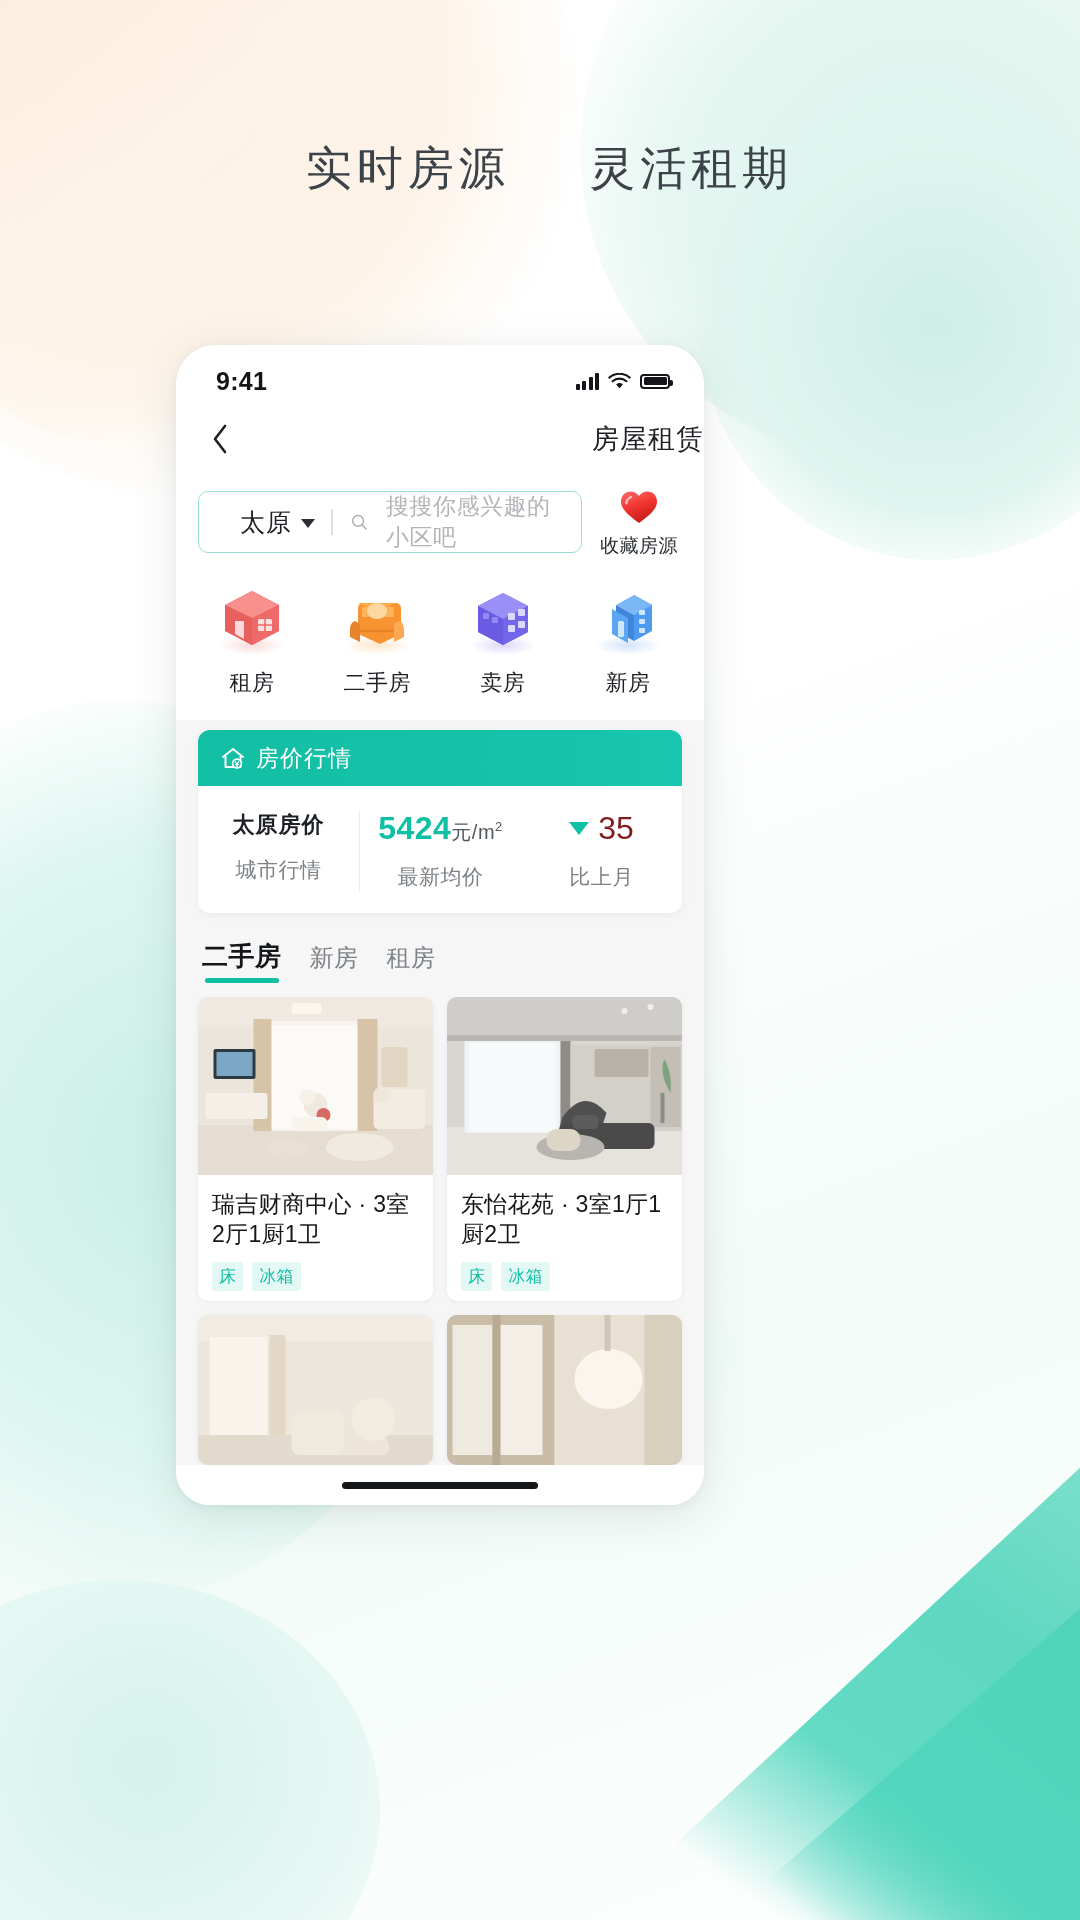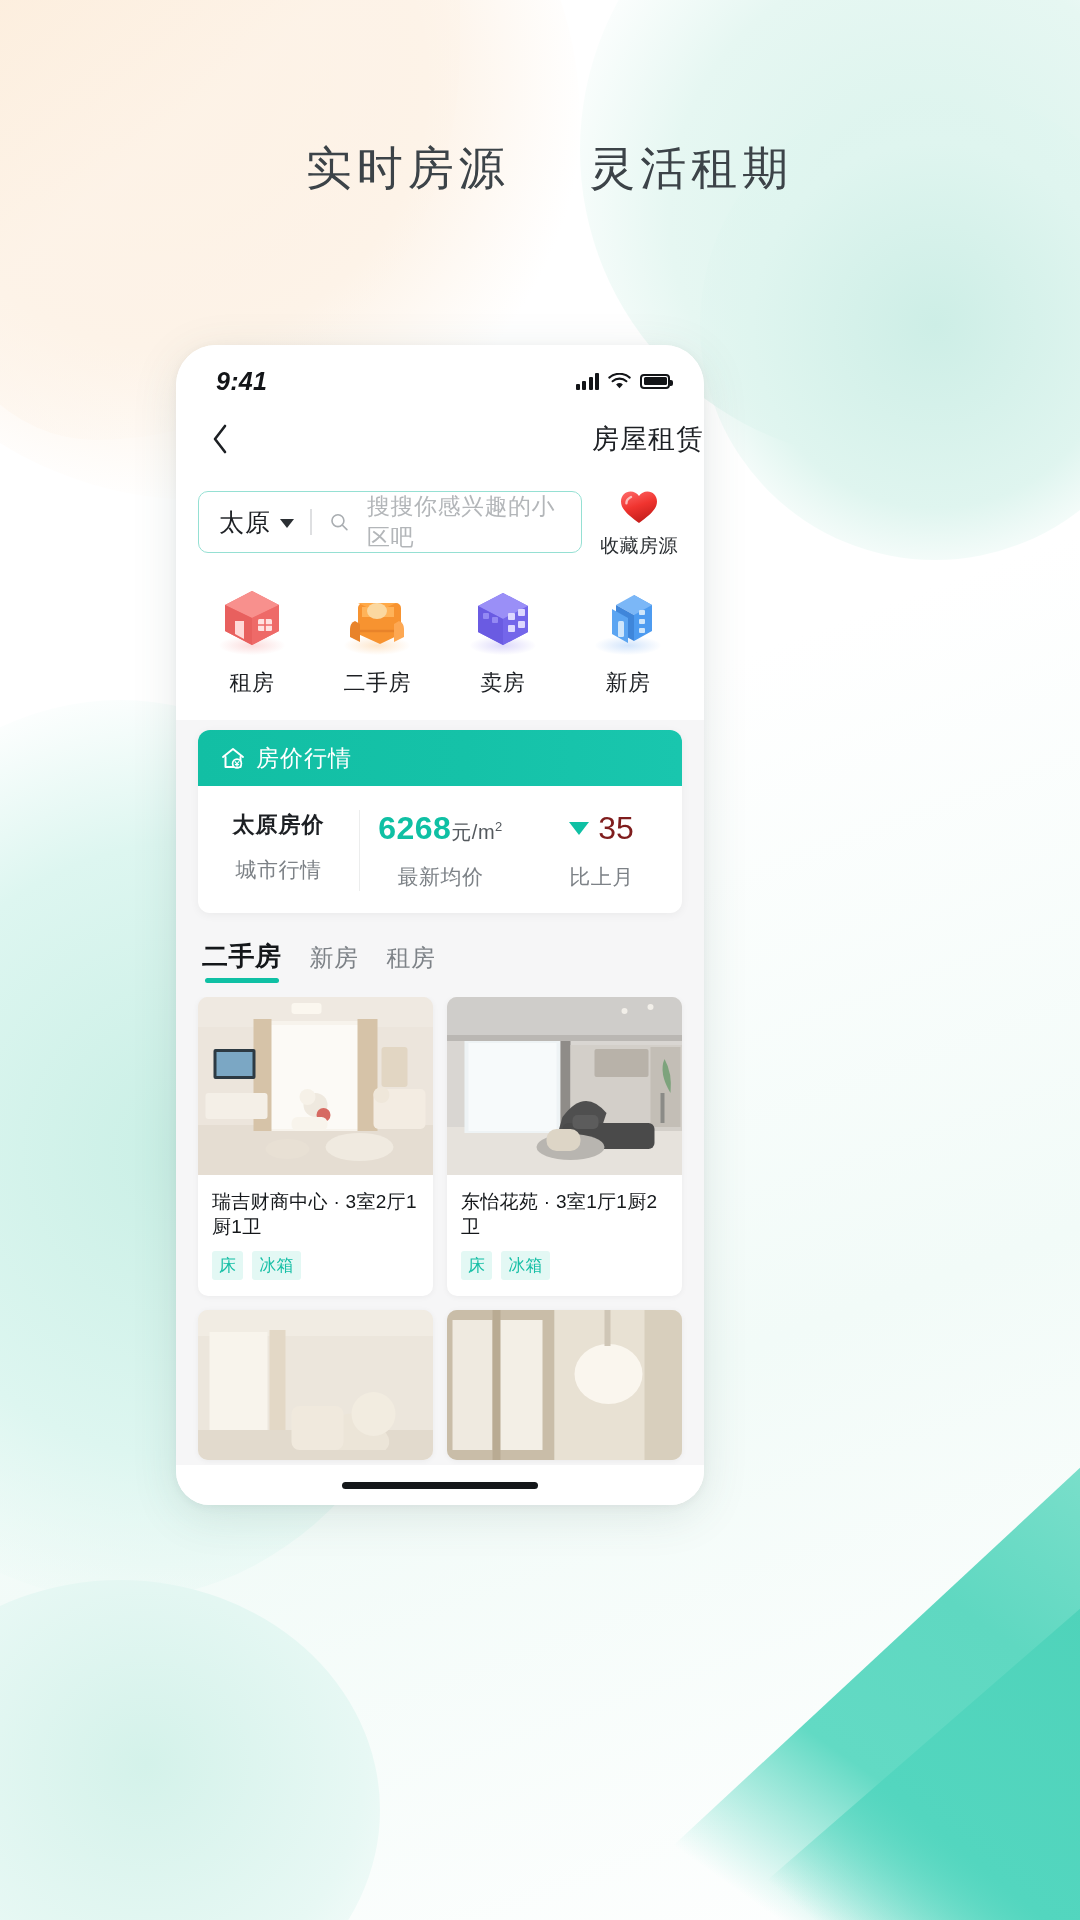--- a/index.html
+++ b/index.html
@@ -92,21 +92,20 @@
     overflow: hidden;
     display: flex; flex-direction: column;
   }
 
   
   .statusbar {
     height: 62px; flex: none;
     display: flex; align-items: center; justify-content: space-between;
     padding: 10px 34px 0 40px;
     background: #fff;
-    font-style: italic;
   }
   .status-time { font-size: 25px; font-weight: 700; color: #131518; letter-spacing: 0.3px; }
   .status-right { display: flex; align-items: center; gap: 9px; }
   .sig-bars { display: flex; align-items: flex-end; gap: 2.5px; height: 18px; }
   .sig-bars i { display: block; width: 4px; background: #131518; border-radius: 1px; }
   .sig-bars i:nth-child(1){height:6px}
   .sig-bars i:nth-child(2){height:9px}
   .sig-bars i:nth-child(3){height:13px}
   .sig-bars i:nth-child(4){height:17px}
   .battery {
@@ -144,21 +143,21 @@
   .search-box {
     flex: 1; height: 62px;
     border: 1.6px solid #95e0d3; border-radius: 10px;
     display: flex; align-items: center; background: #fff;
     overflow: hidden;
   }
   .city-pick {
     display: flex; align-items: center; gap: 9px;
     padding: 0 16px 0 20px; height: 100%;
   }
-  .city-name { font-size: 25px; color: #1d2024; font-weight: 500; letter-spacing:1px; }
+  .city-name { font-size: 25px; color: #1d2024; font-weight: 500; letter-spacing:1px;margin-left:21px; }
   .caret-down {
     width: 0; height: 0; border-left: 7px solid transparent; border-right: 7px solid transparent;
     border-top: 9px solid #2b2f33; margin-top: 3px;
   }
   .v-divider { width: 1.5px; height: 26px; background: #dedfe1; }
   .search-field {
     flex: 1; display: flex; align-items: center; gap: 18px; padding: 0 14px 0 17px;
   }
   .search-ph { font-size: 23px; color: #b3b6b9; letter-spacing: 0.5px; }
   .fav-col {
@@ -218,21 +217,21 @@
 
   
   .grid {
     display: grid; grid-template-columns: 1fr 1fr; gap: 14px;
     padding: 0 22px; flex: 1; align-content: start; overflow: hidden;
   }
   .card { background:#fff; border-radius: 10px; overflow: hidden; box-shadow: 0 1px 6px rgba(0,0,0,0.05); }
   .card-img { width: 100%; height: 178px; position: relative; overflow:hidden; }
   .card-body { padding: 14px 14px 16px; }
   .card-title {
-    font-size: 19px; color: #14171a; line-height: 1.32; letter-spacing: 0.3px;
+    font-size: 23px; color: #14171a; line-height: 1.32; letter-spacing: 0.3px;
     font-weight: 400;
   }
   .tag-row { display:flex; gap: 9px; margin-top: 12px; }
   .tag {
     background: #e3f8f4; color: #17bfa6; font-size: 17px;
     padding: 3px 7px; border-radius: 3px; letter-spacing: 0.3px;
   }
 
   
   .home-ind {
@@ -419,21 +418,21 @@
           </svg>
           <span class="price-head-title">房价行情</span>
         </div>
         <div class="price-body">
           <div class="pb-col">
             <div class="pb-main">太原房价</div>
             <div class="pb-sub">城市行情</div>
           </div>
           <div class="pb-col sep">
             <div class="pb-price">
-              <span>6268</span><span class="unit"><span>元/m</span><sup>2</sup></span>
+              <span>5424</span><span class="unit"><span>元/m</span><sup>2</sup></span>
             </div>
             <div class="pb-sub">最新均价</div>
           </div>
           <div class="pb-col">
             <div class="pb-delta">
               <span class="tri-down"></span>
               <span>35</span>
             </div>
             <div class="pb-sub">比上月</div>
           </div>

